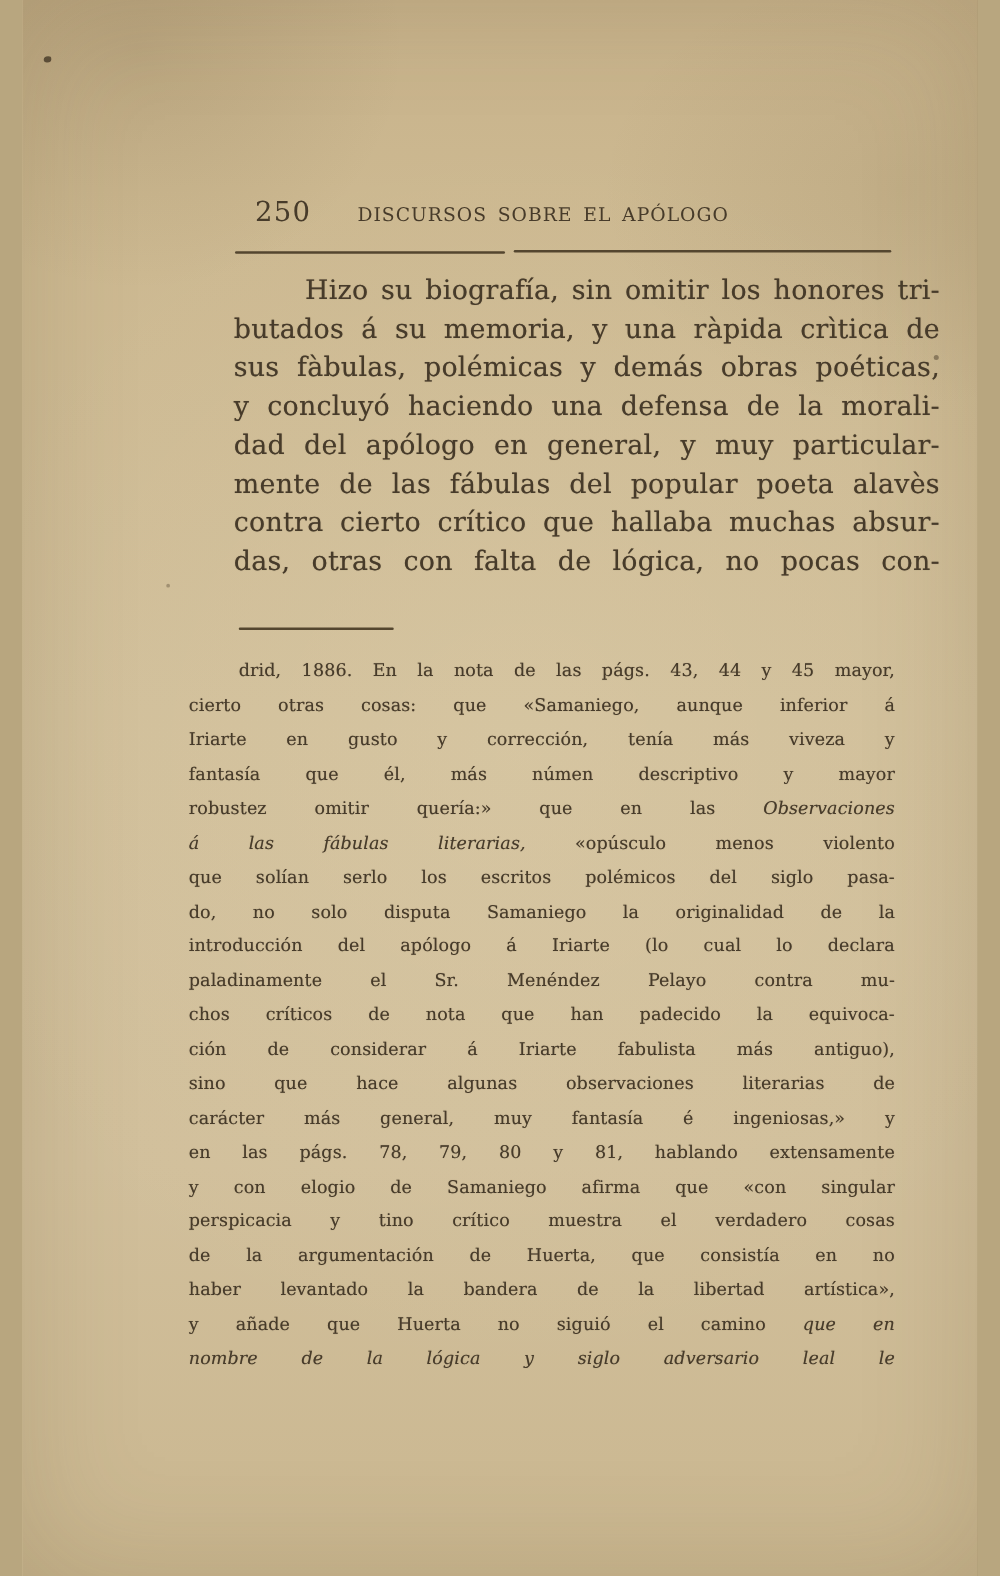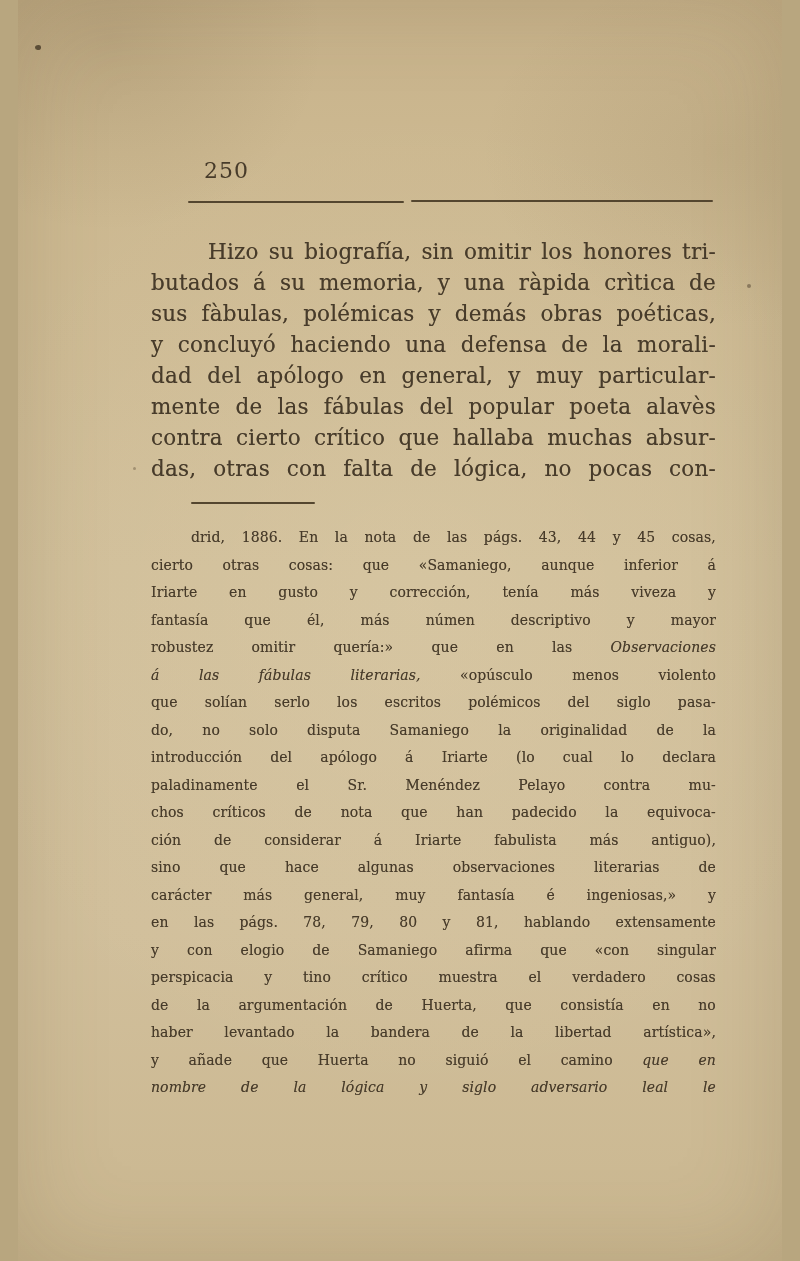--- a/index.html
+++ b/index.html
@@ -26,21 +26,21 @@
   .running-head{position:absolute;top:158px;left:133px;width:567px;height:32px;}
   .pagenum{position:absolute;left:53px;top:0px;font-size:22px;letter-spacing:1px;}
   .rtitle{display:block;text-align:center;padding-top:5px;font-size:15px;letter-spacing:0.8px;word-spacing:3px;}
   
   .rule{position:absolute;height:2px;background:var(--rule);border-radius:1px;}
   .rule-left{top:201px;left:170px;width:216px;}
   .rule-right{top:200px;left:393px;width:302px;}
   .fn-rule{top:502px;left:173px;width:124px;}
   
   .textblock{position:absolute;left:133px;width:565px;}
-  .body-block{top:236px;}
+  .body-block{top:217px;margin-left:36px;}
   .fn-block{top:524px;}
   .line{display:flex;justify-content:space-between;white-space:nowrap;}
   .body-block .line{height:31px;line-height:31px;font-size:21.5px;letter-spacing:0.2px;}
   .fn-block .line{height:27.5px;line-height:27.5px;font-size:14px;letter-spacing:0.1px;}
   .body-block .indent{padding-left:57px;}
   .fn-block .indent{padding-left:40px;}
   .line .it{font-style:italic;}
   .line span{text-shadow:0 0 0.6px rgba(71,59,42,0.55);}
   
   .speck{position:absolute;}
@@ -48,20 +48,21 @@
   .s2{left:729px;top:284px;width:4px;height:4px;background:#5a4a36;border-radius:50%;opacity:.55;}
   .s3{left:115px;top:467px;width:3px;height:3px;background:#5a4a36;border-radius:50%;opacity:.4;}
 </style>
 </head>
 <body>
 
 <div class="scan">
 
   <div class="running-head">
     <span class="pagenum">250</span>
+    <span class="rtitle">DISCURSOS SOBRE EL APÓLOGO</span>
   </div>
 
   <div class="rule rule-left"></div>
   <div class="rule rule-right"></div>
 
   <div id="body-block" class="textblock body-block">
       <div class="line indent">
         <span>Hizo</span>
         <span>su</span>
         <span>biografía,</span>
@@ -152,21 +153,21 @@
         <span>En</span>
         <span>la</span>
         <span>nota</span>
         <span>de</span>
         <span>las</span>
         <span>págs.</span>
         <span>43,</span>
         <span>44</span>
         <span>y</span>
         <span>45</span>
-        <span>cosas,</span>
+        <span>mayor,</span>
       </div>
       <div class="line">
         <span>cierto</span>
         <span>otras</span>
         <span>cosas:</span>
         <span>que</span>
         <span>«Samaniego,</span>
         <span>aunque</span>
         <span>inferior</span>
         <span>á</span>

